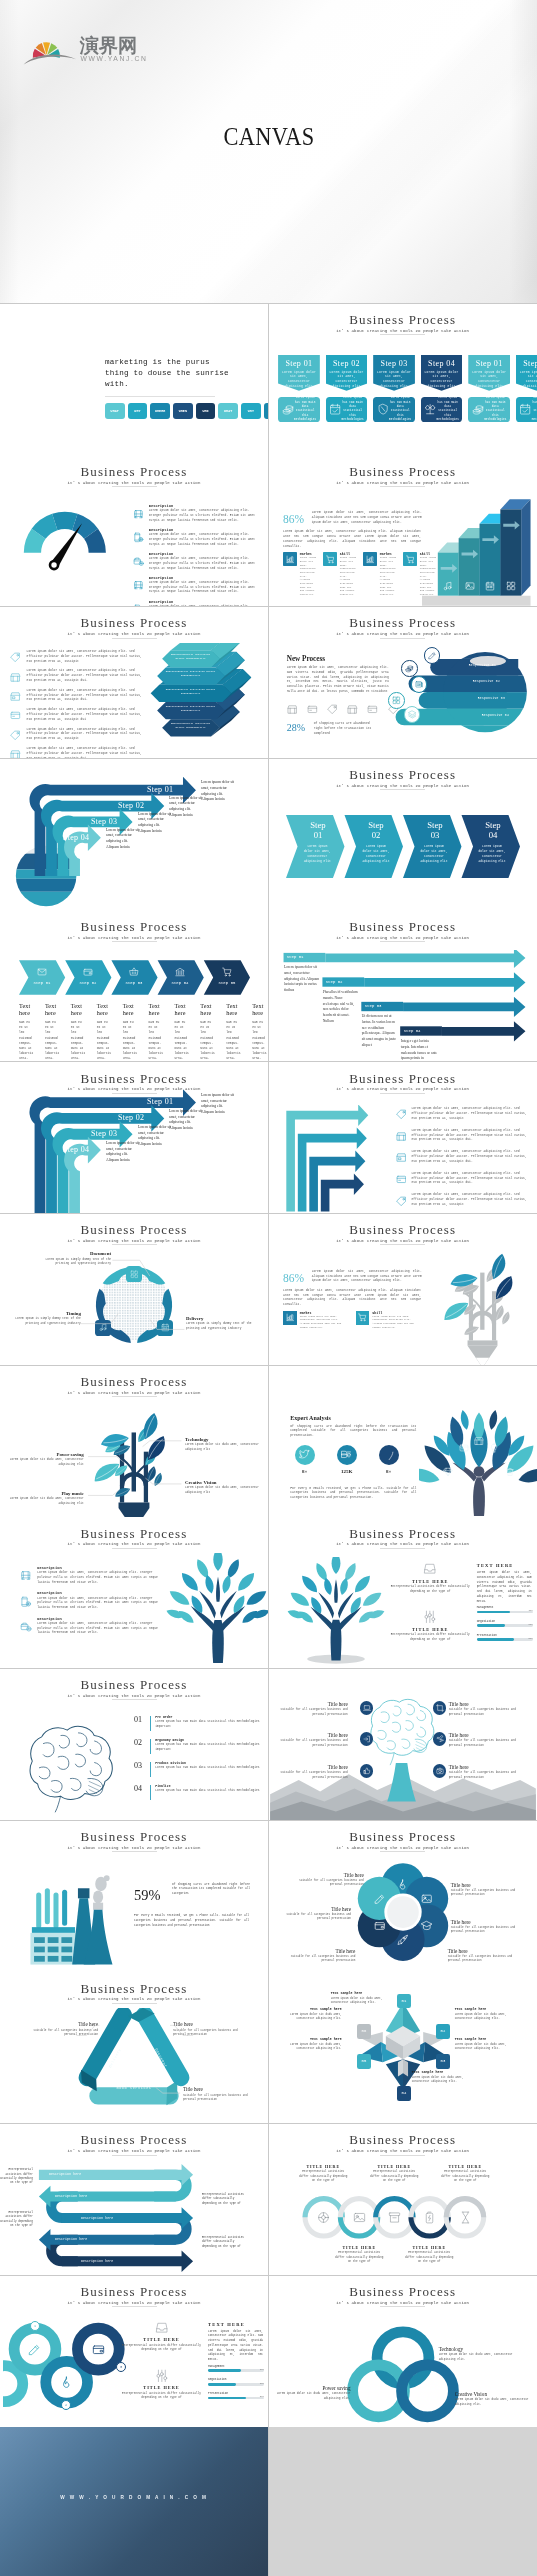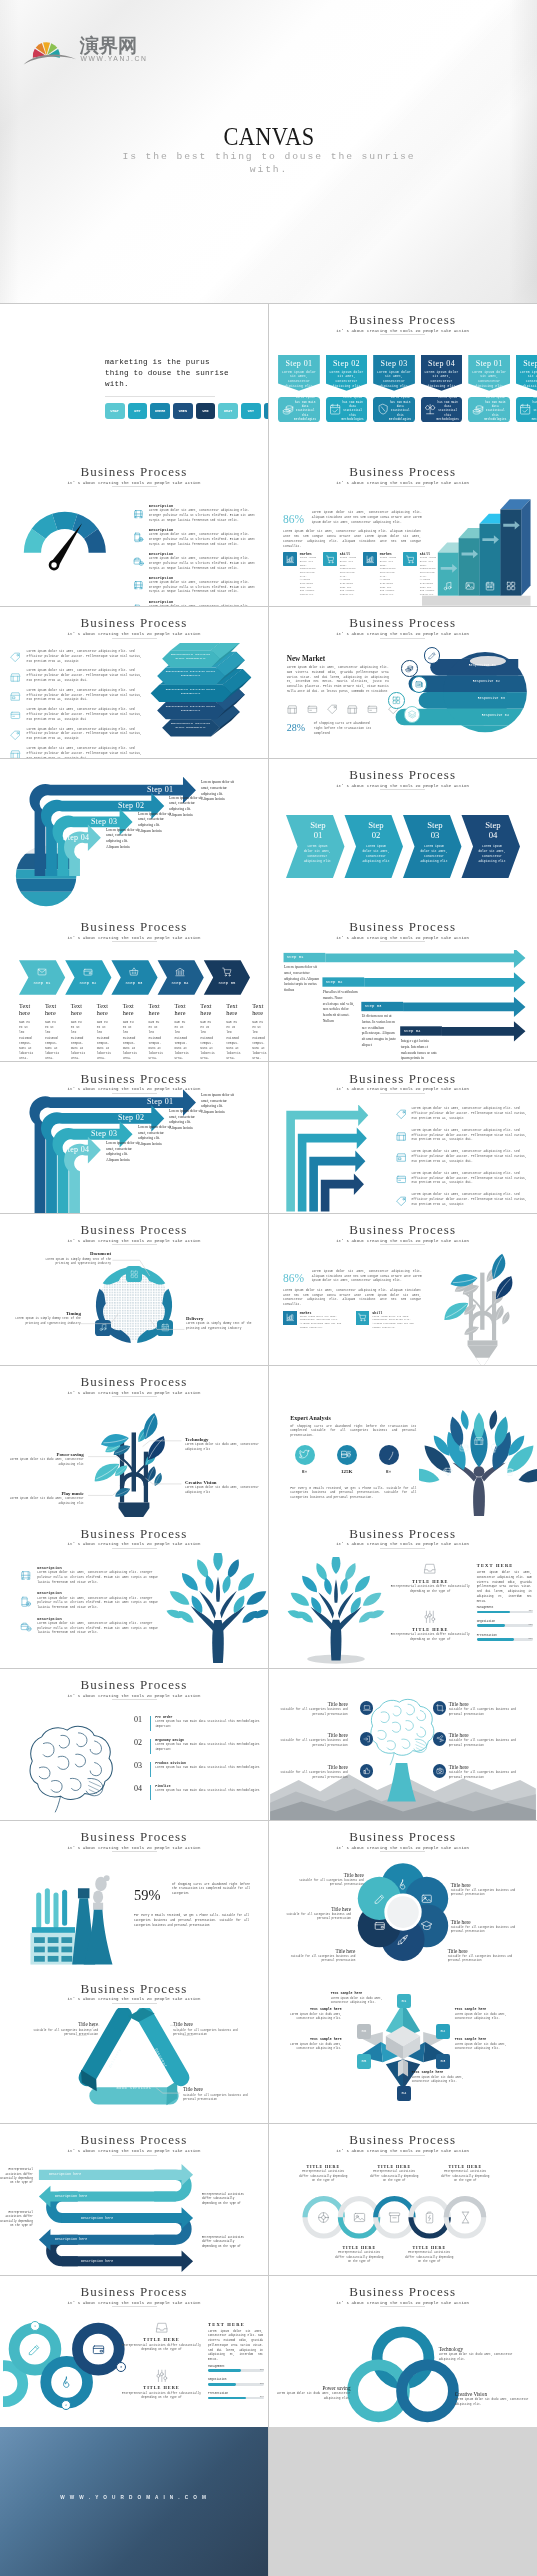--- a/index.html
+++ b/index.html
@@ -73,21 +73,20 @@
           <path d="M6.9 -18.1 A19.5 19.5 0 0 1 15.4 -11.6 L1.2 -1.4 Z" fill="#8cc152"></path>
           <path d="M16.5 -9.9 A19.5 19.5 0 0 1 19 2.5 L1.9 -0.7 Z" fill="#23a3a7"></path>
         </g>
         <path d="M4 50 C18 34.5 56 31 78 42.5 C55 35.5 22 38.5 4 50 Z" fill="#8c8c8c"></path>
         <text x="83" y="33" font-family="Liberation Sans, sans-serif" font-size="27" font-weight="700" letter-spacing="-0.2" fill="#76797b">演界网</text>
         <text x="84" y="45.5" font-family="Liberation Sans, sans-serif" font-size="9.5" letter-spacing="2.3" fill="#949494">WWW.YANJ.CN</text>
       </svg>
     </div>
 
     <div class="cover-title">CANVAS</div>
-    <div class="cover-sub">Is the best thing to douse the sunrise with.</div>
   </div>
 
   <div class="grid" id="grid">
 
   <div class="slide">
     <div class="abs" style="left:105px;top:53px;width:124px;font-family:'Liberation Mono',monospace;font-size:7.6px;line-height:1.5;color:#1d1d1d;letter-spacing:0.2px;">marketing is the purus thing to douse the sunrise with.</div>
     <div class="abs" style="left:105px;top:92px;width:110px;height:0.7px;background:#e0e0e0;"></div>
     <div class="abs" style="left:105px;top:99px;display:flex;gap:3.2px;" id="s1btns">
           <div style="width:19.5px;height:16.6px;border-radius:2.9px;background:#5bc8d2;display:flex;align-items:center;justify-content:center;font-family:&quot;Liberation Mono&quot;,monospace;font-size:3.3px;font-weight:700;color:#fff;letter-spacing:0.1px;">WHAT</div>
           <div style="width:19.5px;height:16.6px;border-radius:2.9px;background:#23a8c3;display:flex;align-items:center;justify-content:center;font-family:&quot;Liberation Mono&quot;,monospace;font-size:3.3px;font-weight:700;color:#fff;letter-spacing:0.1px;">WHY</div>
@@ -445,21 +444,21 @@
             <path d="M30 10 h56 l12 12 l-12 12 h-56 l-12 -12 Z" fill="#41b6c1"></path>
           </svg><div style="position:absolute;left:21.6px;top:10px;width:40px;text-align:center;font-family:&quot;Liberation Mono&quot;,monospace;font-size:2.5px;line-height:1.6;color:#fff;">Entrepreneurial activities differ substantially</div><div style="position:absolute;left:16.6px;top:27px;width:50px;text-align:center;font-family:&quot;Liberation Mono&quot;,monospace;font-size:2.5px;line-height:1.6;color:#fff;">Entrepreneurial activities differ substantially</div><div style="position:absolute;left:10px;top:45px;width:63px;text-align:center;font-family:&quot;Liberation Mono&quot;,monospace;font-size:2.5px;line-height:1.6;color:#fff;">Entrepreneurial activities differ substantially</div><div style="position:absolute;left:16.6px;top:62px;width:50px;text-align:center;font-family:&quot;Liberation Mono&quot;,monospace;font-size:2.5px;line-height:1.6;color:#fff;">Entrepreneurial activities differ substantially</div><div style="position:absolute;left:21.6px;top:79px;width:40px;text-align:center;font-family:&quot;Liberation Mono&quot;,monospace;font-size:2.5px;line-height:1.6;color:#fff;">Entrepreneurial activities differ substantially</div></div>
   </div>
 
   <div class="slide">
     <div class="hd">
       <div class="t1">Business Process</div>
       <div class="t2">it’ s about creating the tools zo people take action</div>
       <div class="ln"></div>
     </div>
-    <div class="abs" style="left:18px;top:48px;font-family:'Liberation Serif',serif;font-size:7.2px;font-weight:700;color:#1f1f1f;">New Market</div>
+    <div class="abs" style="left:18px;top:48px;font-family:'Liberation Serif',serif;font-size:7.2px;font-weight:700;color:#1f1f1f;">New Process</div>
     <div class="abs body5" style="left:18px;top:59px;width:102px;text-align:justify;">Lorem ipsum dolor sit amet, consectetur adipiscing elit. Nam viverra euismod odio, gravida pellentesque urna varius vitae. Sed dui lorem, adipiscing in adipiscing et, interdum nec metus. Mauris ultricies, justo eu convallis placerat. Felis enim ornare nisl, vitae mattis nulla ante id dui. Ut lectus purus, commodo et tincidunt</div>
     <div class="abs" style="left:18px;top:97px;display:flex;gap:9.4px;" id="s6icons">
           <div style="width:10.8px;height:10.8px;line-height:0;"><svg width="10.8" height="10.8" viewBox="0 0 24 24" fill="none" stroke="#8d9499" stroke-width="1.2" stroke-linecap="round" stroke-linejoin="round">
               <path d="M3 9.5h18v11H3z"></path>
               <path d="M2 9.5 4 4h16l2 5.5M7 9.5v11M17 9.5v11"></path>
             </svg></div>
           <div style="width:10.8px;height:10.8px;line-height:0;"><svg width="10.8" height="10.8" viewBox="0 0 24 24" fill="none" stroke="#8d9499" stroke-width="1.2" stroke-linecap="round" stroke-linejoin="round">
               <rect x="2.5" y="5" width="19" height="14" rx="2"></rect>
               <path d="M2.5 9.5h19M6 14h4"></path>
             </svg></div>

